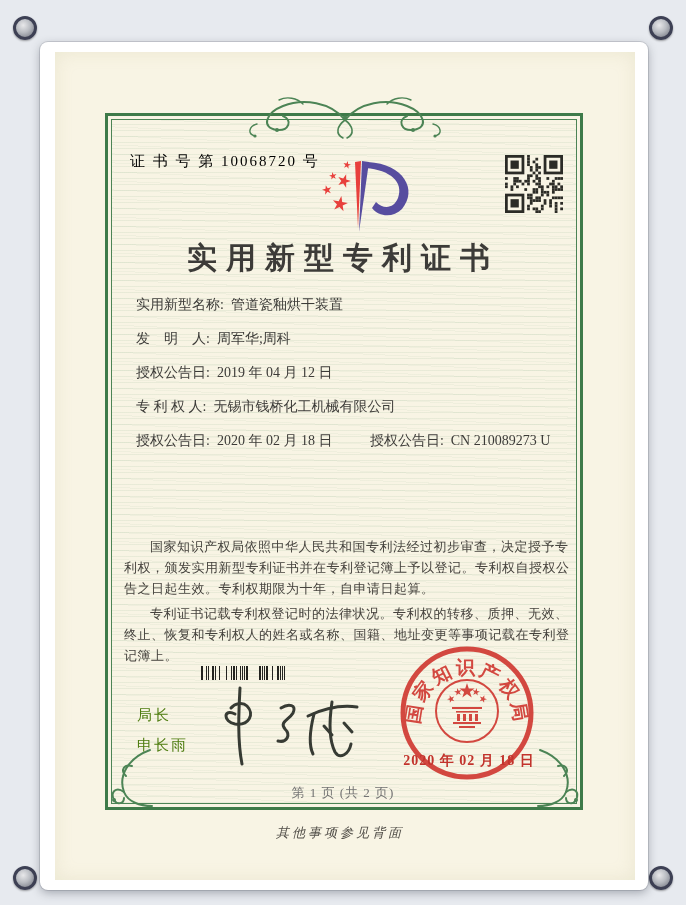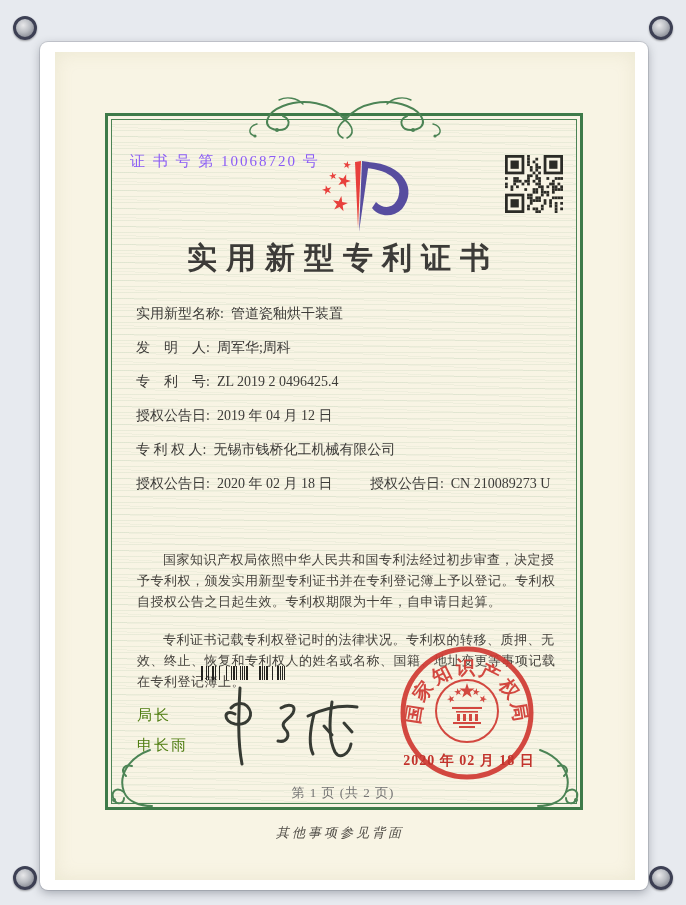--- a/index.html
+++ b/index.html
@@ -30,39 +30,39 @@
   }
   .frame-inner{
     position:absolute;inset:3px;border:1px solid #4c8455;
     background:
       repeating-linear-gradient(0deg, rgba(70,135,85,.085) 0 1px, transparent 1px 6px),
       repeating-linear-gradient(2.5deg, rgba(70,135,85,.05) 0 1px, transparent 1px 9px);
   }
   .ornament-top{position:absolute;left:243px;top:90px;width:204px;height:50px;}
   .ornament-corner{position:absolute;width:46px;height:62px;}
   .cert-number{
-    position:absolute;left:130px;top:152px;font-size:15px;color:#8b5cf6;
+    position:absolute;left:130px;top:152px;font-size:15px;color:#000000;
     letter-spacing:2px;
   }
   .logo{position:absolute;left:296px;top:148px;width:142px;height:92px;}
   .qr{position:absolute;left:505px;top:155px;width:58px;height:58px;}
   .title{
     position:absolute;left:0;top:238px;width:686px;text-align:center;
     font-size:30px;font-weight:600;color:#3c3b38;letter-spacing:9px;
   }
-  .fields{position:absolute;left:136px;top:297px;width:430px;}
+  .fields{position:absolute;left:136px;top:288px;width:430px;}
   .field-row{height:34px;line-height:34px;font-size:14px;color:#3c3b38;white-space:nowrap;}
   .field-row .lab{display:inline-block;}
   .field-row .val{margin-left:7px;}
   .grant-row .pair2{margin-left:34px;}
   .paragraphs{
     position:absolute;left:121px;top:533px;width:452px;
     font-size:13px;line-height:1.63;color:#45423d;
   }
-  .paragraphs p{margin:16px;text-indent:2em;letter-spacing:.5px;}
+  .paragraphs p{margin:3px;text-indent:2em;letter-spacing:.5px;}
   .barcode{position:absolute;left:201px;top:666px;width:86px;height:14px;}
   .signer{position:absolute;left:137px;top:700px;font-size:15px;color:#4d7c0f;line-height:30px;letter-spacing:2px;}
   .signature{position:absolute;left:205px;top:672px;width:175px;height:100px;}
   .seal{position:absolute;left:397px;top:643px;width:140px;height:140px;opacity:.92;}
   .seal-date{
     position:absolute;left:399px;top:752px;width:140px;text-align:center;
     font-size:14px;color:#c2332c;letter-spacing:1px;font-weight:600;white-space:nowrap;
   }
   .page-info{
     position:absolute;left:0;top:784px;width:686px;text-align:center;
@@ -263,23 +263,20 @@
 <div class="title">实用新型专利证书</div>
 
 <div class="fields">
   <div class="field-row">
     <span class="lab">实用新型名称:</span><span class="val">管道瓷釉烘干装置</span>
   </div>
   <div class="field-row">
     <span class="lab">发　明　人:</span><span class="val">周军华;周科</span>
   </div>
   <div class="field-row">
-    <span class="lab">专　利　号:</span><span class="val">ZL 2019 2 0496425.4</span>
-  </div>
-  <div class="field-row">
     <span class="lab">授权公告日:</span><span class="val">2019 年 04 月 12 日</span>
   </div>
   <div class="field-row">
     <span class="lab">专 利 权 人:</span><span class="val">无锡市钱桥化工机械有限公司</span>
   </div>
   <div class="field-row grant-row">
     <span class="lab">授权公告日:</span><span class="val">2020 年 02 月 18 日</span>
     <span class="lab pair2">授权公告日:</span><span class="val">CN 210089273 U</span>
   </div>
 </div>

